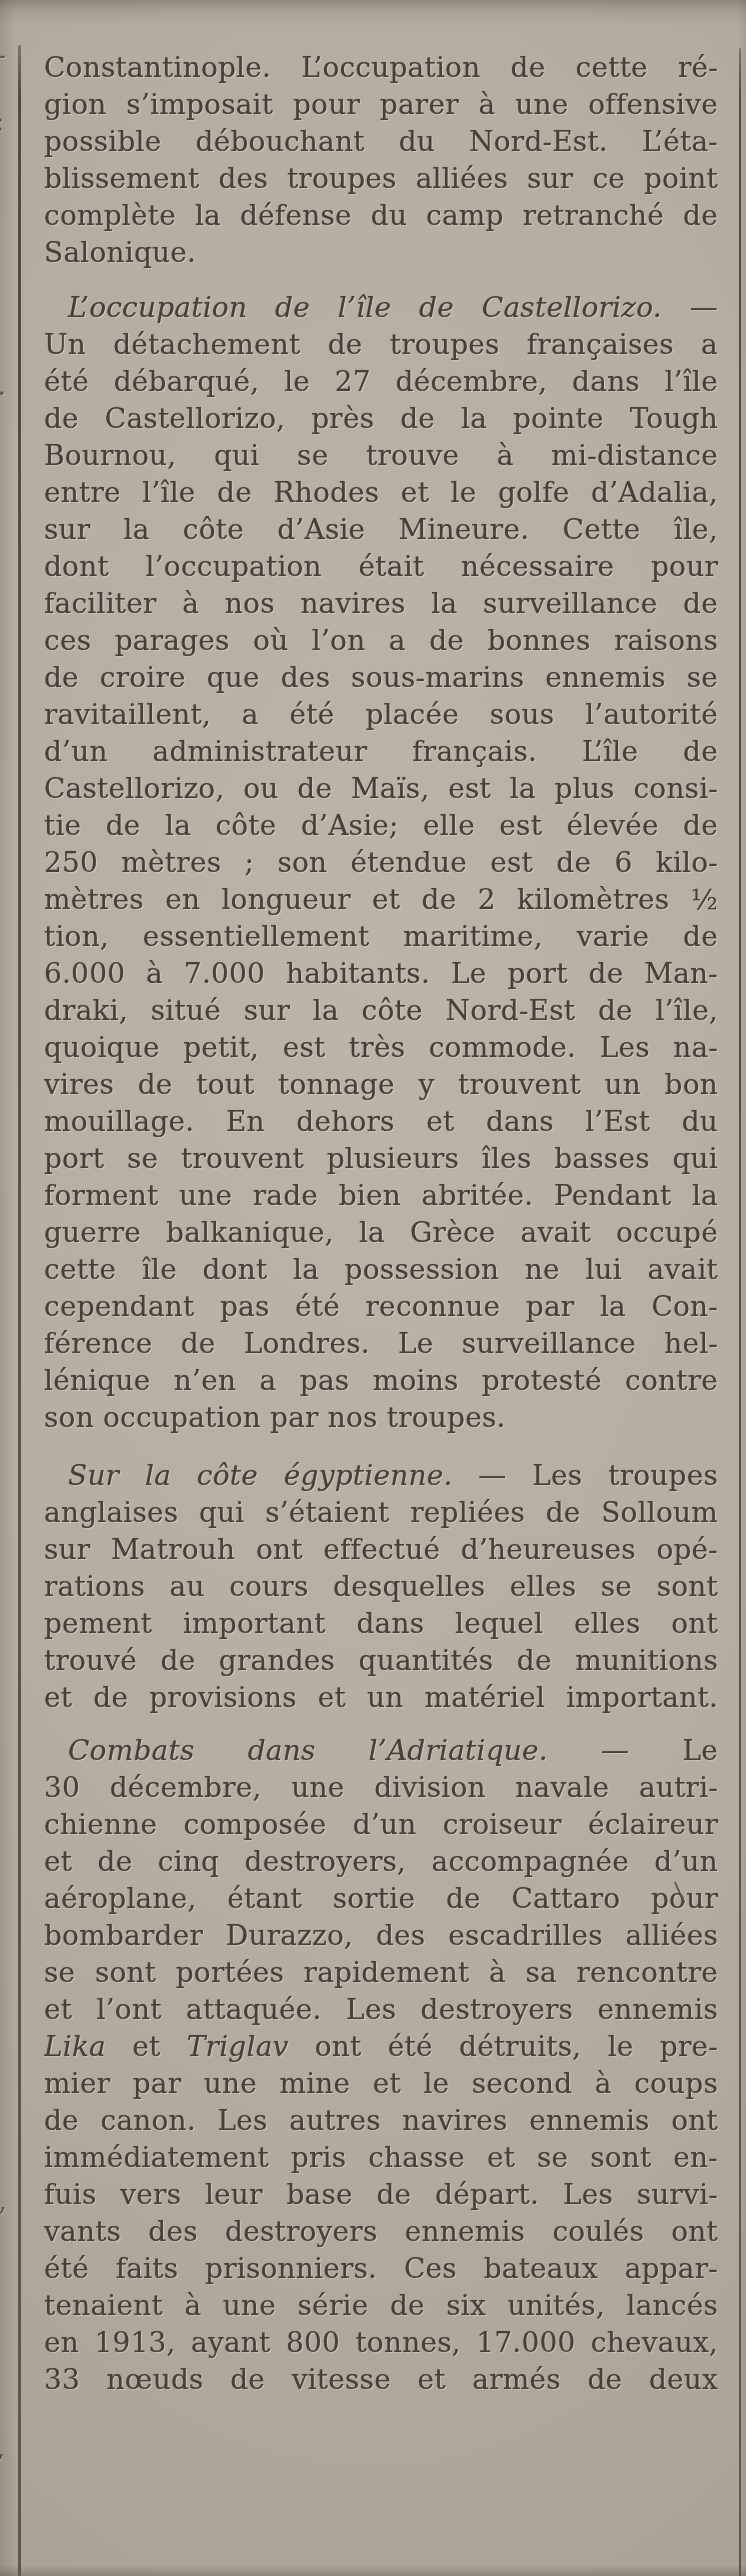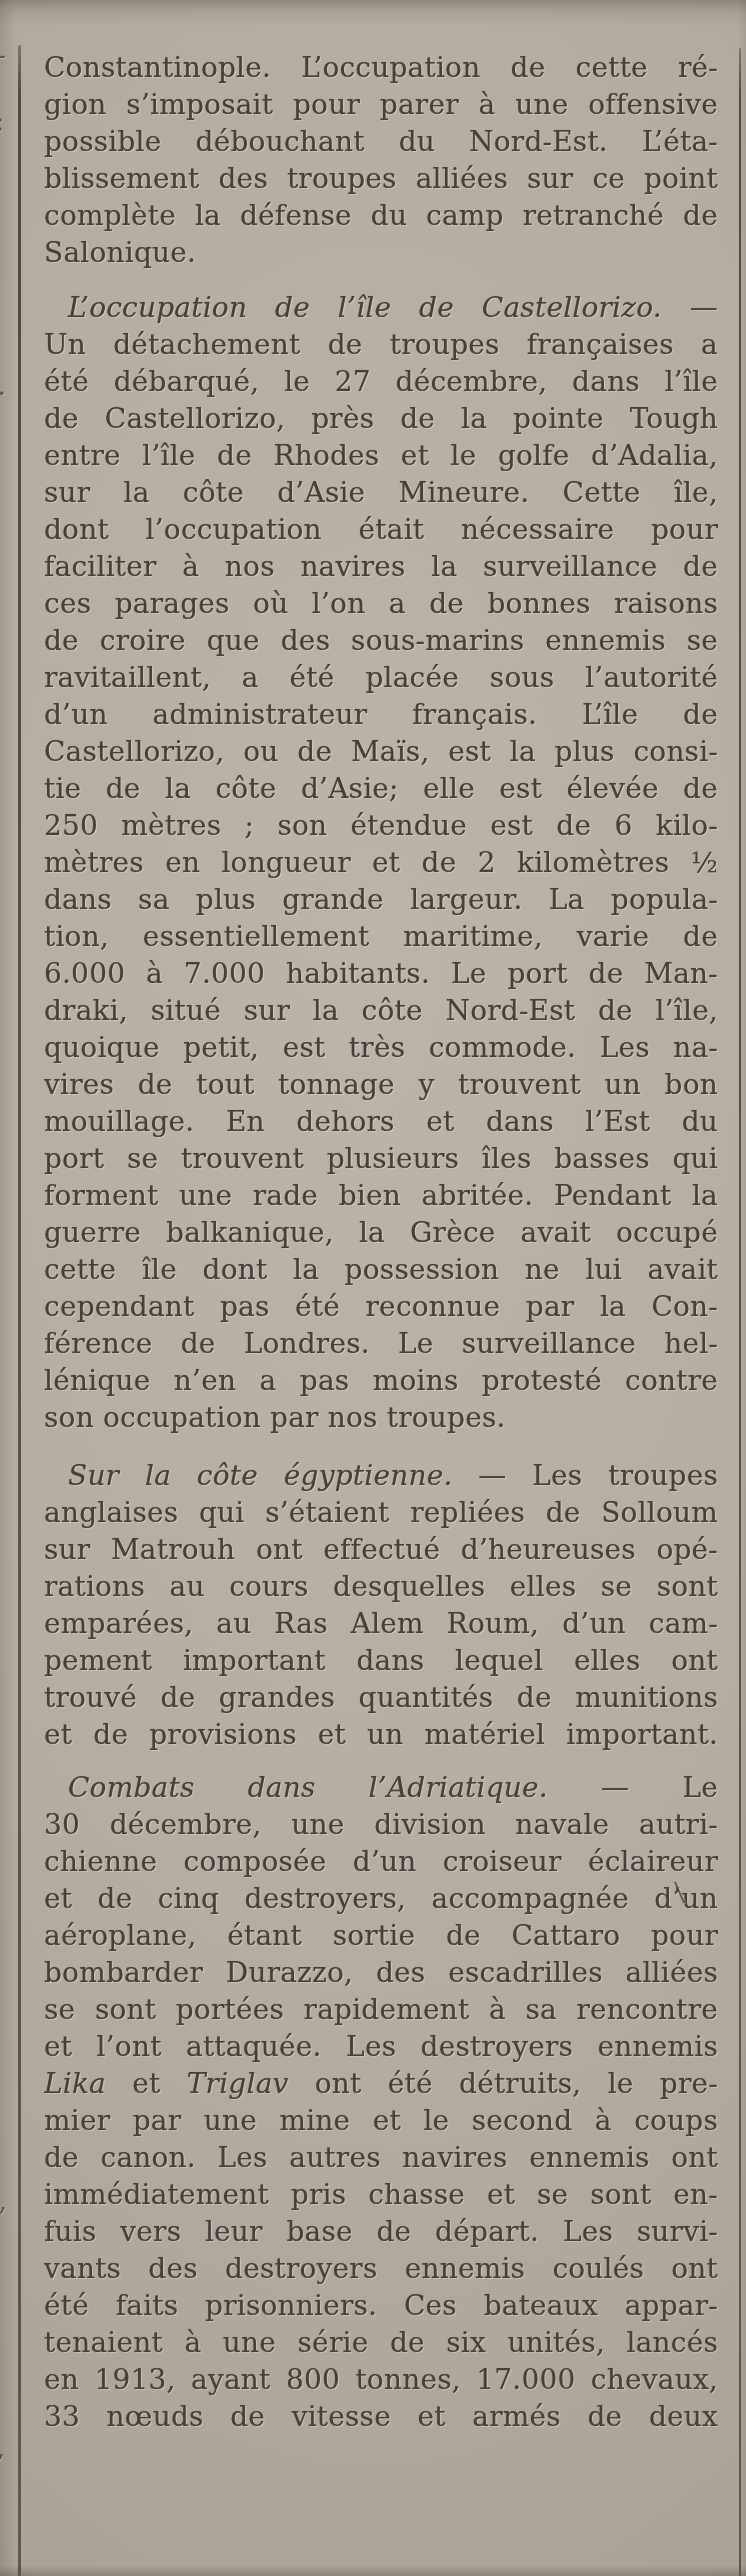--- a/index.html
+++ b/index.html
@@ -81,54 +81,53 @@
         <div class="line" data-name="text-line"><span>possible débouchant du Nord-Est. L’éta-</span></div>
         <div class="line" data-name="text-line"><span>blissement des troupes alliées sur ce point</span></div>
         <div class="line" data-name="text-line"><span>complète la défense du camp retranché de</span></div>
         <div class="line nj" data-name="text-line"><span>Salonique.</span></div>
       </div>
       <div class="paragraph" data-name="paragraph-castellorizo">
         <div class="line ind" data-name="text-line"><span class="it">L’occupation de l’île de Castellorizo.</span><span> —</span></div>
         <div class="line" data-name="text-line"><span>Un détachement de troupes françaises a</span></div>
         <div class="line" data-name="text-line"><span>été débarqué, le 27 décembre, dans l’île</span></div>
         <div class="line" data-name="text-line"><span>de Castellorizo, près de la pointe Tough</span></div>
+        <div class="line" data-name="text-line"><span>Bournou, qui se trouve à mi-distance</span></div>
         <div class="line" data-name="text-line"><span>entre l’île de Rhodes et le golfe d’Adalia,</span></div>
         <div class="line" data-name="text-line"><span>sur la côte d’Asie Mineure. Cette île,</span></div>
         <div class="line" data-name="text-line"><span>dont l’occupation était nécessaire pour</span></div>
         <div class="line" data-name="text-line"><span>faciliter à nos navires la surveillance de</span></div>
         <div class="line" data-name="text-line"><span>ces parages où l’on a de bonnes raisons</span></div>
         <div class="line" data-name="text-line"><span>de croire que des sous-marins ennemis se</span></div>
         <div class="line" data-name="text-line"><span>ravitaillent, a été placée sous l’autorité</span></div>
         <div class="line" data-name="text-line"><span>d’un administrateur français. L’île de</span></div>
         <div class="line" data-name="text-line"><span>Castellorizo, ou de Maïs, est la plus consi-</span></div>
         <div class="line" data-name="text-line"><span>tie de la côte d’Asie; elle est élevée de</span></div>
         <div class="line" data-name="text-line"><span>250 mètres ; son étendue est de 6 kilo-</span></div>
         <div class="line" data-name="text-line"><span>mètres en longueur et de 2 kilomètres ½</span></div>
-        <div class="line" data-name="text-line"><span>dans sa plus grande largeur. La popula-</span></div>
         <div class="line" data-name="text-line"><span>tion, essentiellement maritime, varie de</span></div>
         <div class="line" data-name="text-line"><span>6.000 à 7.000 habitants. Le port de Man-</span></div>
         <div class="line" data-name="text-line"><span>draki, situé sur la côte Nord-Est de l’île,</span></div>
         <div class="line" data-name="text-line"><span>quoique petit, est très commode. Les na-</span></div>
         <div class="line" data-name="text-line"><span>vires de tout tonnage y trouvent un bon</span></div>
         <div class="line" data-name="text-line"><span>mouillage. En dehors et dans l’Est du</span></div>
         <div class="line" data-name="text-line"><span>port se trouvent plusieurs îles basses qui</span></div>
         <div class="line" data-name="text-line"><span>forment une rade bien abritée. Pendant la</span></div>
         <div class="line" data-name="text-line"><span>guerre balkanique, la Grèce avait occupé</span></div>
         <div class="line" data-name="text-line"><span>cette île dont la possession ne lui avait</span></div>
         <div class="line" data-name="text-line"><span>cependant pas été reconnue par la Con-</span></div>
         <div class="line" data-name="text-line"><span>férence de Londres. Le surveillance hel-</span></div>
         <div class="line" data-name="text-line"><span>lénique n’en a pas moins protesté contre</span></div>
         <div class="line nj" data-name="text-line"><span>son occupation par nos troupes.</span></div>
       </div>
       <div class="paragraph" data-name="paragraph-cote-egyptienne">
         <div class="line ind" data-name="text-line"><span class="it">Sur la côte égyptienne.</span><span> — Les troupes</span></div>
         <div class="line" data-name="text-line"><span>anglaises qui s’étaient repliées de Solloum</span></div>
         <div class="line" data-name="text-line"><span>sur Matrouh ont effectué d’heureuses opé-</span></div>
         <div class="line" data-name="text-line"><span>rations au cours desquelles elles se sont</span></div>
-        <div class="line" data-name="text-line"><span>emparées, au Ras Alem Roum, d’un cam-</span></div>
         <div class="line" data-name="text-line"><span>pement important dans lequel elles ont</span></div>
         <div class="line" data-name="text-line"><span>trouvé de grandes quantités de munitions</span></div>
         <div class="line" data-name="text-line"><span>et de provisions et un matériel important.</span></div>
       </div>
       <div class="paragraph" data-name="paragraph-combats-adriatique">
         <div class="line ind" data-name="text-line"><span class="it">Combats dans l’Adriatique.</span><span> — Le</span></div>
         <div class="line" data-name="text-line"><span>30 décembre, une division navale autri-</span></div>
         <div class="line" data-name="text-line"><span>chienne composée d’un croiseur éclaireur</span></div>
         <div class="line" data-name="text-line"><span>et de cinq destroyers, accompagnée d’un</span></div>
         <div class="line" data-name="text-line"><span>aéroplane, étant sortie de Cattaro pour</span></div>

